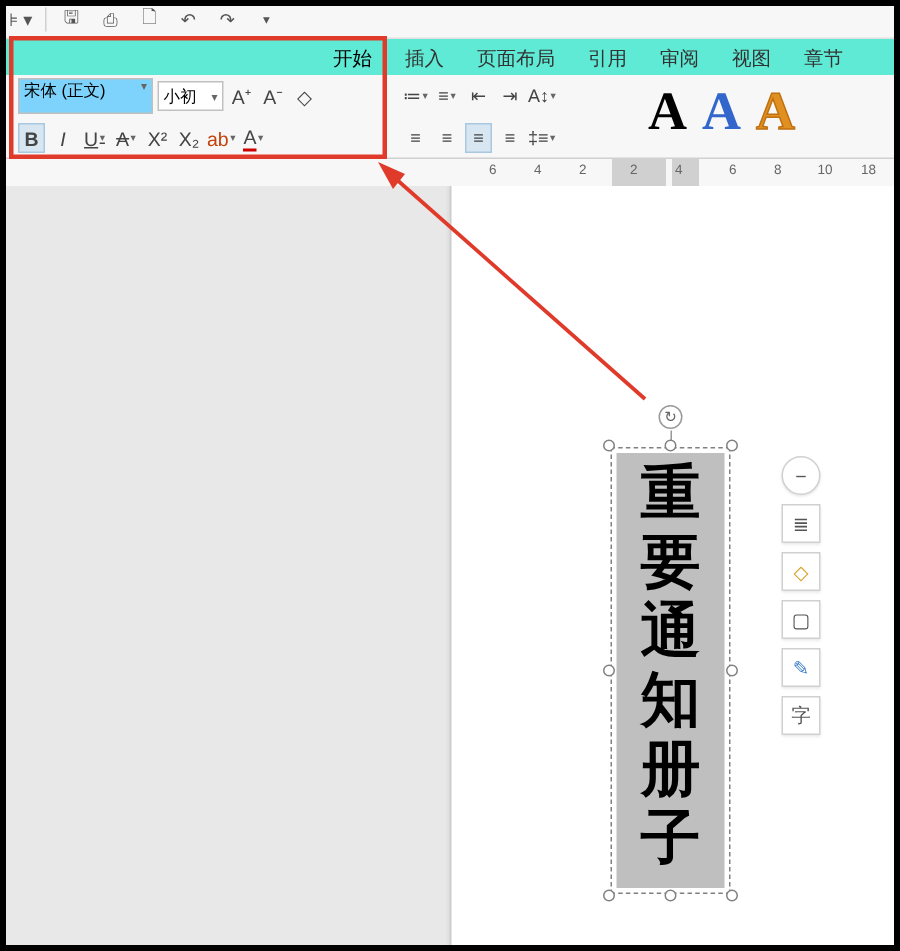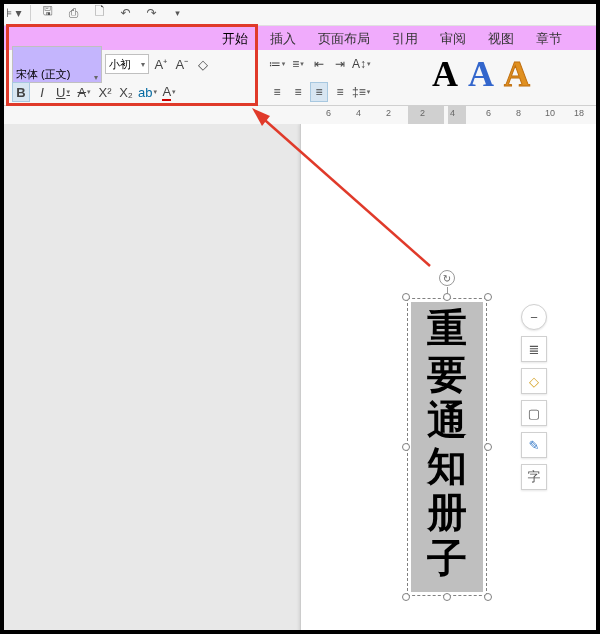--- a/index.html
+++ b/index.html
@@ -3,29 +3,29 @@
 <meta charset="utf-8">
 <style>
   * { box-sizing: border-box; margin: 0; padding: 0; }
   body { font-family: "Microsoft YaHei", sans-serif; font-size: 12px; background: #fff; width: 600px; height: 634px; overflow: hidden; position: relative; }
   .outer-border { position: absolute; inset: 0; border: 4px solid #000; pointer-events: none; z-index: 100; }
 
   .qat { display: flex; align-items: center; height: 26px; background: #f7f7f7; padding: 0 6px; gap: 8px; border-bottom: 1px solid #e0e0e0; }
   .qat .sep { width: 1px; height: 16px; background: #d0d0d0; }
   .qat-btn { width: 18px; height: 18px; display: flex; align-items: center; justify-content: center; color: #555; }
 
-  .tabs { display: flex; align-items: flex-end; height: 24px; background: #f0abfc; padding-left: 220px; gap: 18px; font-size: 13px; color: #333; }
+  .tabs { display: flex; align-items: flex-end; height: 24px; background: #5eead4; padding-left: 220px; gap: 18px; font-size: 13px; color: #333; }
   .tab { padding: 2px 2px; cursor: pointer; }
   .tab.active { color: #000; }
 
   .ribbon-area { position: relative; height: 56px; background: #f7f7f7; border-bottom: 1px solid #d0d0d0; }
   .font-group { position: absolute; left: 12px; top: 2px; width: 238px; height: 52px; }
   .highlight-box { position: absolute; left: 6px; top: -26px; width: 252px; height: 82px; border: 3px solid #e03a2a; z-index: 50; pointer-events: none; }
   .fg-row { display: flex; align-items: center; gap: 3px; height: 24px; }
-  .font-name { width: 90px; height: 37px; border: 1px solid #c0c0c0; background: #c4b5fd; font-size: 11px; padding: 0 3px; display: flex; align-items: flex-end; justify-content: space-between; }
+  .font-name { width: 90px; height: 24px; border: 1px solid #c0c0c0; background: #7dd3fc; font-size: 11px; padding: 0 3px; display: flex; align-items: flex-start; justify-content: space-between; }
   .font-size { width: 44px; height: 20px; border: 1px solid #c0c0c0; background: #fff; font-size: 11px; padding: 0 3px; display: flex; align-items: center; justify-content: space-between; }
   .dd-arrow { font-size: 8px; color: #666; }
   .rb-btn { min-width: 18px; height: 20px; display: flex; align-items: center; justify-content: center; color: #444; font-size: 13px; }
   .rb-btn.with-dd::after { content: "▾"; font-size: 7px; margin-left: 1px; color: #666; }
   .rb-btn.active { background: #d8e6f2; border: 1px solid #a8c8e0; }
 
   .para-group { position: absolute; left: 268px; top: 2px; width: 144px; }
   .para-group .rb-btn { font-size: 12px; }
 
   .style-group { position: absolute; left: 432px; top: 6px; display: flex; gap: 10px; }
@@ -102,21 +102,21 @@
     </div>
     <div class="fg-row" style="margin-top:4px">
       <div class="rb-btn active" style="font-weight:bold">B</div>
       <div class="rb-btn" style="font-style:italic">I</div>
       <div class="rb-btn with-dd" style="text-decoration:underline">U</div>
       <div class="rb-btn with-dd">
           <span style="text-decoration:line-through">A</span>
         </div>
       <div class="rb-btn">X²</div>
       <div class="rb-btn">X₂</div>
-      <div class="rb-btn with-dd" style="color:#0369a1">ab</div>
+      <div class="rb-btn with-dd" style="color:#c2410c">ab</div>
       <div class="rb-btn with-dd">
           <span style="border-bottom:2px solid #c00">A</span>
         </div>
     </div>
   </div>
 
   <div class="para-group">
     <div class="fg-row">
       <div class="rb-btn with-dd">≔</div>
       <div class="rb-btn with-dd">≡</div>

